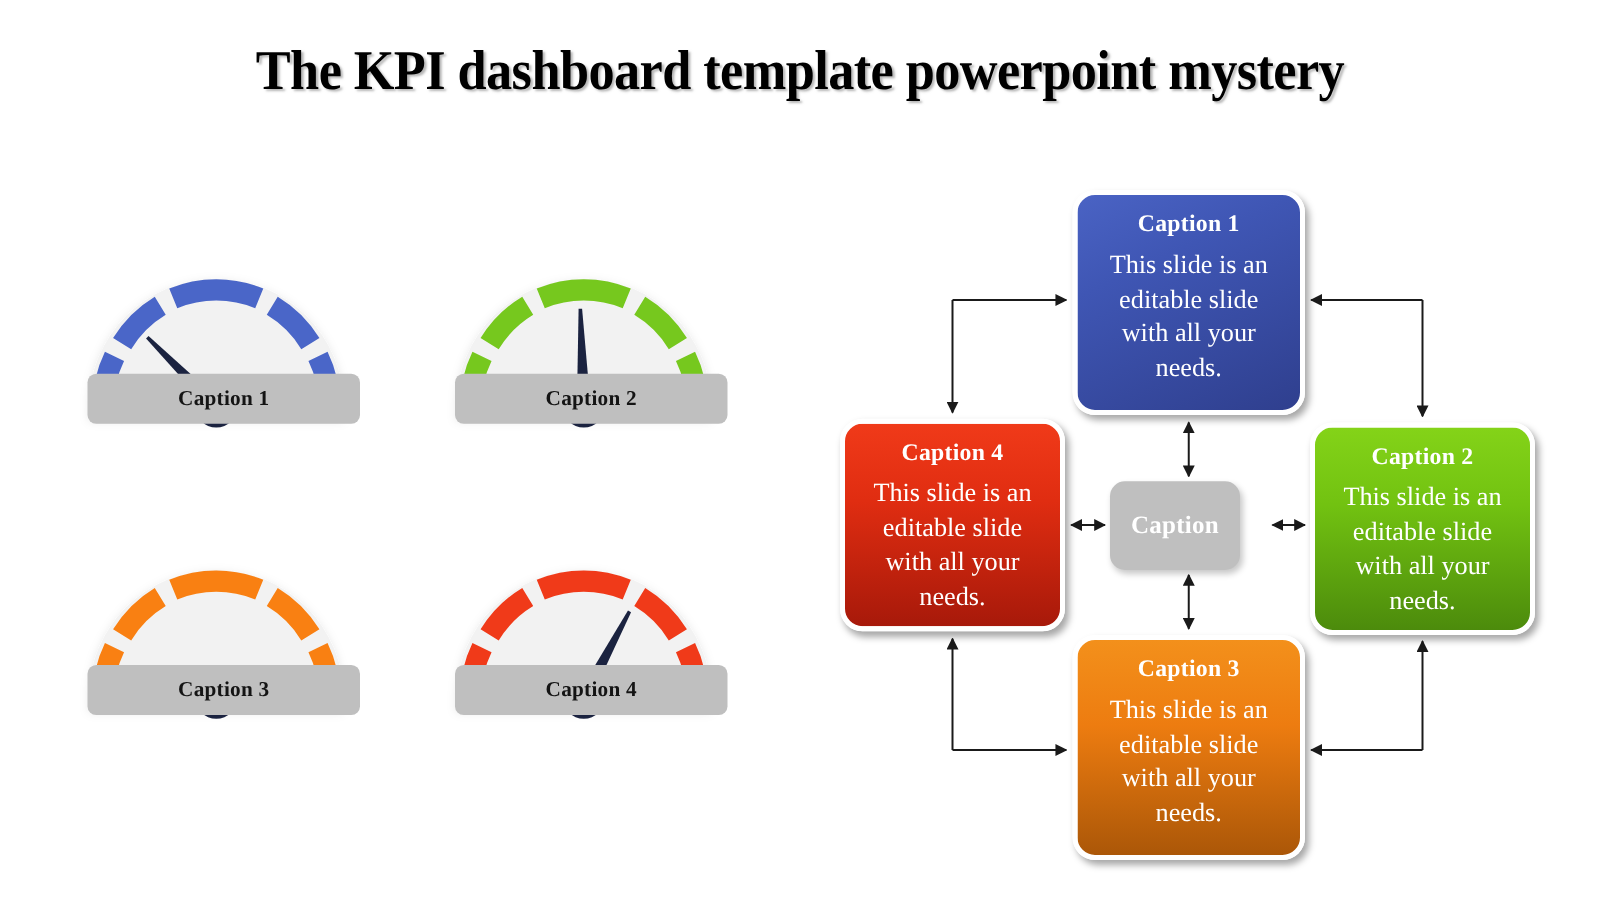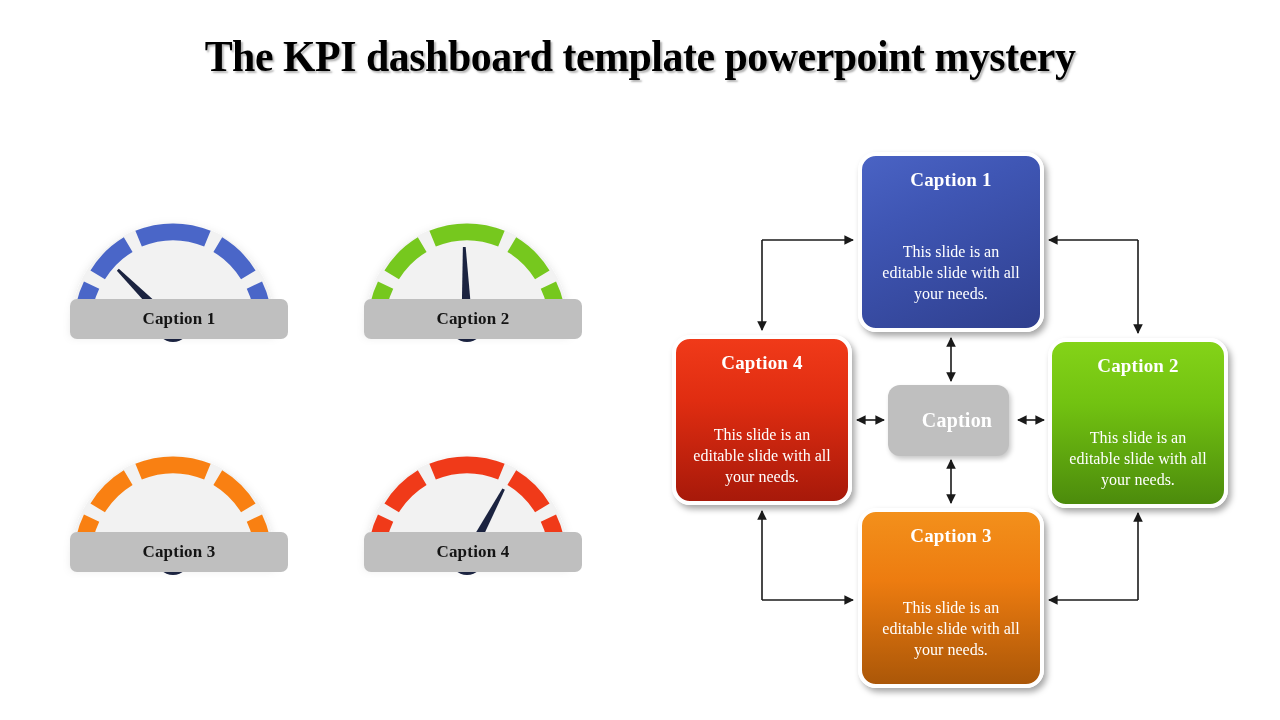--- a/index.html
+++ b/index.html
@@ -54,43 +54,41 @@
     color:#ffffff;text-align:center;
     padding-top:14px;
   }
   .node .cap{
     font-family:"Liberation Serif", serif;
     font-size:19px;font-weight:700;line-height:1.1;
     margin-bottom:7px;letter-spacing:0.2px;
   }
   .node .body{
     font-family:"Liberation Serif", serif;
-    font-size:16px;font-weight:400;line-height:1.32;
+    font-size:21px;font-weight:400;line-height:1.32;
     padding:0 16px;
-    margin-top:43px;
   }
 
   .node-top{left:208px;top:12px;width:186px;height:180px;
     background:linear-gradient(155deg,#4a63c4 0%,#3f56b4 32%,#2f3f8e 100%);}
   .node-right{left:398px;top:198px;width:180px;height:170px;
     background:linear-gradient(180deg,#84d318 0%,#72c211 38%,#4c8b0c 100%);}
   .node-bottom{left:208px;top:368px;width:186px;height:180px;
     background:linear-gradient(180deg,#f3901b 0%,#ed7c10 40%,#ab5708 100%);}
   .node-left{left:22px;top:195px;width:180px;height:170px;
     background:linear-gradient(180deg,#f03a19 0%,#e02d11 38%,#a7190a 100%);}
 
   .node-center{
     position:absolute;left:238px;top:245px;width:104px;height:71px;
     background:#bfbfbf;border-radius:12px;
     display:flex;align-items:center;justify-content:center;
     font-family:"Liberation Serif", serif;
     font-size:20px;font-weight:700;color:#ffffff;
     box-shadow:2px 3px 5px rgba(0,0,0,0.22);
     letter-spacing:0.2px;
-    padding-left:17px;
   }
 </style>
 </head>
 <body>
 
 <div class="slide">
 
   <div class="title">The KPI dashboard template powerpoint mystery</div>
 
   <div class="gauge-grid">

